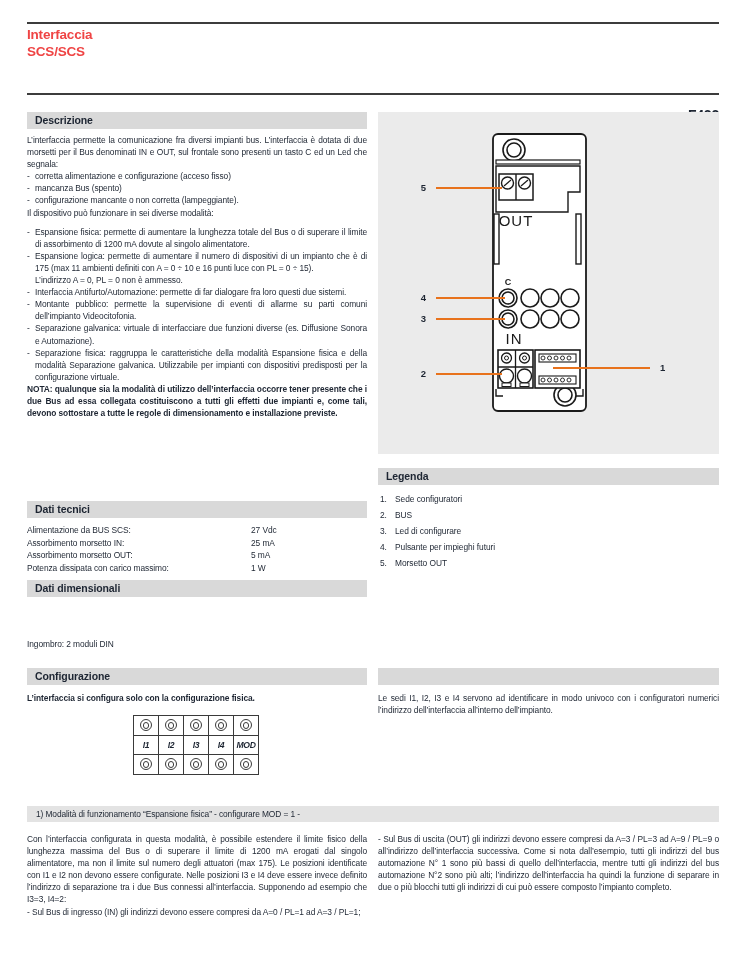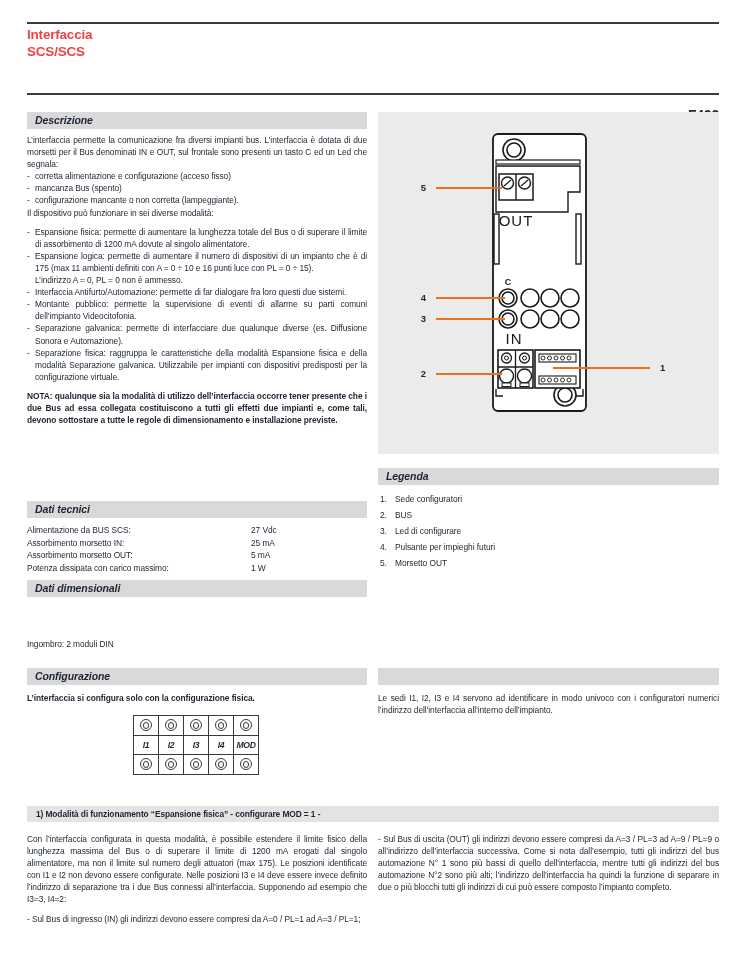--- a/index.html
+++ b/index.html
@@ -54,21 +54,20 @@
     letter-spacing: -0.2px;
     color: #1d2532;
     margin-top: 40px;
   }
 
   
   .band {
     position: absolute;
     background: #d9d9d9;
     height: 17px;
-    font-style: italic;
   }
   .band span {
     display: block;
     padding: 2px 0 0 8px;
     font-size: 10.5px;
     font-weight: bold;
     letter-spacing: -0.1px;
     color: #1d2532;
   }
 
@@ -77,21 +76,21 @@
   .col-right { position: absolute; left: 378px; width: 341px; }
 
   .body-txt {
     font-size: 8.4px;
     line-height: 12.1px;
     text-align: justify;
     letter-spacing: -0.08px;
     color: #1d2532;
   }
   .body-txt p { margin: 0; }
-  .body-txt p.gap { margin-top: 7px; }
+  .body-txt p.gap { }
   .body-txt .nota { font-weight: bold; }
 
   ul.dashlist {
     list-style: none;
     margin: 0;
     padding: 0;
   }
   ul.dashlist li {
     position: relative;
     padding-left: 8px;
@@ -195,21 +194,21 @@
     left: 27px;
     right: 27px;
     top: 806px;
     height: 16px;
     background: #e3e3e3;
   }
   .mode-band span {
     display: block;
     padding: 2.5px 0 0 9px;
     font-size: 8.4px;
-    font-weight: bold;
+    font-weight: normal;
     letter-spacing: -0.1px;
     color: #1d2532;
   }
 </style>
 </head>
 <body>
 
 <div class="page">
 
   <div class="rule-top"></div>
@@ -231,21 +230,21 @@
       <li>mancanza Bus (spento)</li>
       <li>configurazione mancante o non corretta (lampeggiante).</li>
     </ul>
     <p>Il dispositivo può funzionare in sei diverse modalità:</p>
     <ul class="dashlist" style="margin-top:7px;">
       <li>Espansione fisica: permette di aumentare la lunghezza totale del Bus o di superare il limite di assorbimento di 1200 mA dovute al singolo alimentatore.</li>
       <li>Espansione logica: permette di aumentare il numero di dispositivi di un impianto che è di 175 (max 11 ambienti definiti con A = 0 ÷ 10 e 16 punti luce con PL = 0 ÷ 15).</li>
       <li class="nodash">L’indirizzo A = 0, PL = 0 non è ammesso.</li>
       <li>Interfaccia Antifurto/Automazione: permette di far dialogare fra loro questi due sistemi.</li>
       <li>Montante pubblico: permette la supervisione di eventi di allarme su parti comuni dell’impianto Videocitofonia.</li>
-      <li>Separazione galvanica: permette di interfacciare due qualunque diverse (es. Diffusione Sonora e Automazione).</li>
+      <li>Separazione galvanica: virtuale di interfacciare due funzioni diverse (es. Diffusione Sonora e Automazione).</li>
       <li>Separazione fisica: raggruppa le caratteristiche della modalità Espansione fisica e della modalità Separazione galvanica. Utilizzabile per impianti con dispositivi predisposti per la configurazione virtuale.</li>
     </ul>
     <p class="nota gap">NOTA: qualunque sia la modalità di utilizzo dell’interfaccia occorre tener presente che i due Bus ad essa collegata costituiscono a tutti gli effetti due impianti e, come tali, devono sottostare a tutte le regole di dimensionamento e installazione previste.</p>
   </div>
 
   <div class="device-panel">
     <svg width="341" height="342" viewBox="0 0 341 342" xmlns="http://www.w3.org/2000/svg">
 
       <g fill="#ffffff" stroke="#1a1a1a" stroke-width="1.8">
         <rect x="115" y="22" width="93" height="277" rx="5"></rect>

